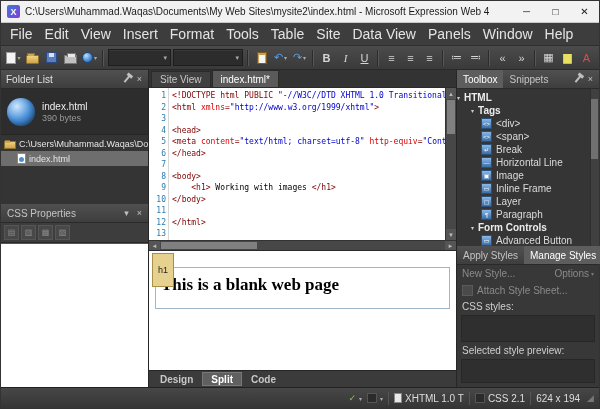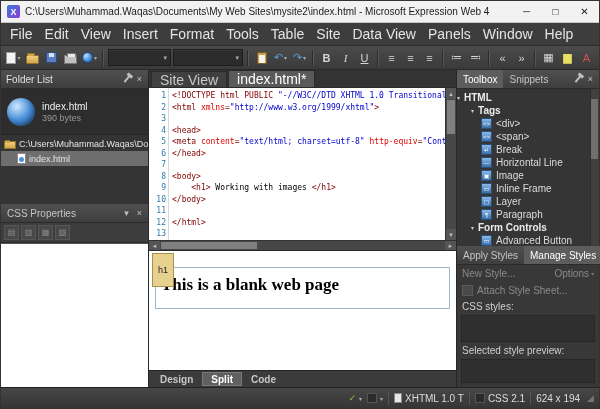--- a/index.html
+++ b/index.html
@@ -76,21 +76,21 @@
 .tree-label{font-size:9px;color:#e4e4e4;}
 
 
 .panel-props{flex:1;}
 .tp-toolbar{flex:0 0 20px;background:#3d3d3d;display:flex;align-items:center;gap:2px;padding:0 3px;border-bottom:1px solid #2a2a2a;}
 .tp-icon{width:15px;height:15px;background:#484848;border:1px solid #565656;color:#8f8f8f;font-size:8px;display:flex;align-items:center;justify-content:center;}
 .tp-body{flex:1;background:#fff;border-top:1px solid #555;}
 
 
 .doc-tabbar{flex:0 0 18px;background:#333;display:flex;align-items:flex-end;padding-left:2px;border-bottom:1px solid #2a2a2a;}
-.doc-tab{height:16px;display:flex;align-items:center;padding:0 8px;font-size:14px;color:#c8c8c8;background:#404040;border:1px solid #2a2a2a;border-bottom:none;margin-right:1px;white-space:nowrap;}
+.doc-tab{height:16px;display:flex;align-items:center;padding:0 8px;font-size:10px;color:#c8c8c8;background:#404040;border:1px solid #2a2a2a;border-bottom:none;margin-right:1px;white-space:nowrap;}
 .doc-tab.active{background:#5a5a5a;color:#fff;height:17px;}
 .code-area{flex:0 0 152px;display:flex;background:#fff;min-height:0;}
 .gutter{flex:0 0 20px;border-right:1px solid #d8d8d8;padding:2px 2px 0 0;text-align:right;background:#fff;}
 .ln{font-family:"DejaVu Sans Mono",monospace;font-size:8px;line-height:11.5px;color:#2b7bac;}
 .codebox{flex:1;min-width:0;overflow:hidden;padding:2px 0 0 3px;}
 .code-line{font-family:"DejaVu Sans Mono",monospace;font-size:8px;line-height:11.5px;white-space:pre;}
 .c-tag{color:#800000;}
 .c-attr{color:#e00000;}
 .c-str{color:#0000cc;}
 .c-plain{color:#000;}

